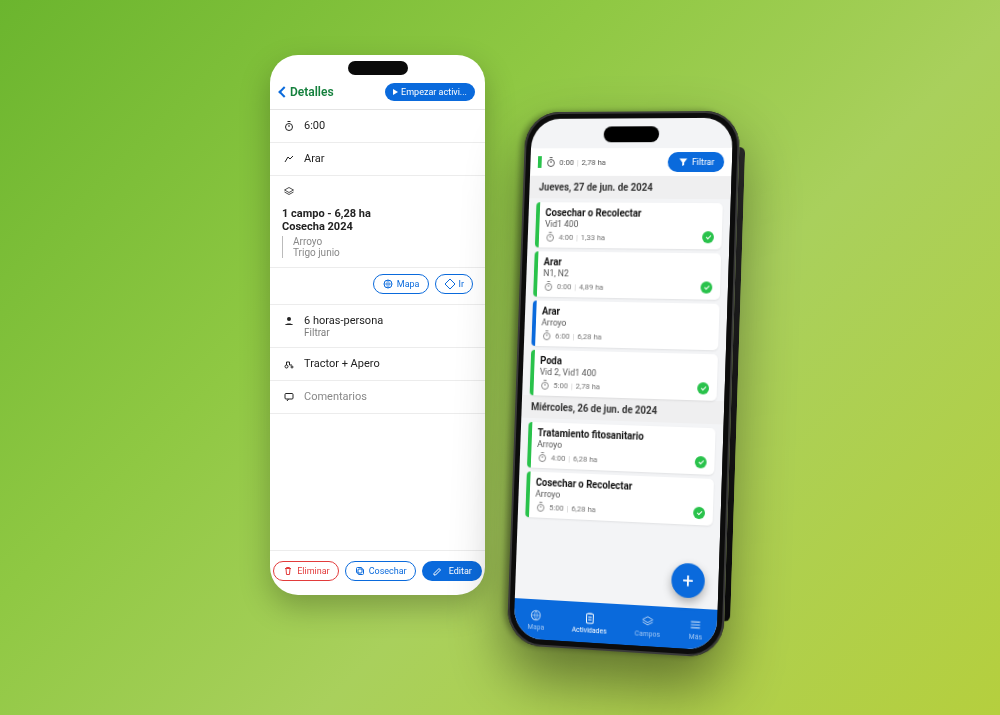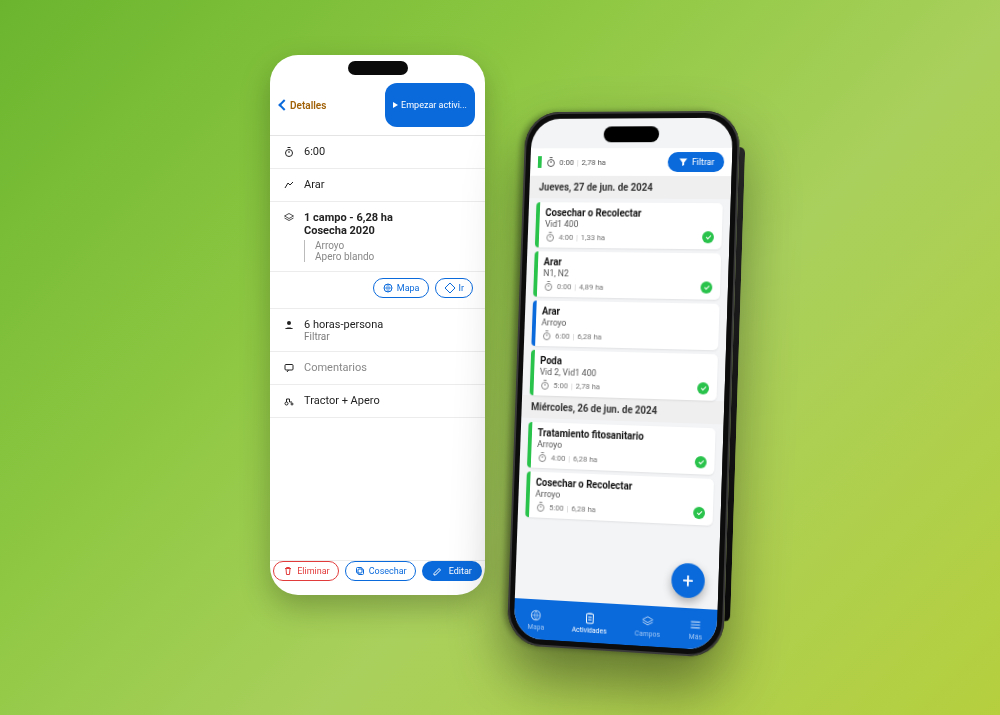--- a/index.html
+++ b/index.html
@@ -32,27 +32,27 @@
     background: #0a0a0a;
     border-radius: 10px;
   }
   .phone1-header {
     display: flex;
     align-items: center;
     justify-content: space-between;
     padding: 28px 10px 8px 10px;
     border-bottom: 1px solid #e4e4e4;
   }
-  .back-group { display: flex; align-items: center; gap: 2px; color: #a16207; font-size: 10px; font-weight: 600; }
+  .back-group { display: flex; align-items: center; gap: 2px; color: #15803d; font-size: 12px; font-weight: 600; }
   .back-chevron { width: 8px; height: 8px; border-left: 2px solid #0a6adc; border-bottom: 2px solid #0a6adc; transform: rotate(45deg); }
   .start-btn {
     background: #0a6adc;
     color: #fff;
     font-size: 9px;
-    padding: 17px 8px;
+    padding: 4px 8px;
     border-radius: 12px;
     display: flex;
     align-items: center;
     gap: 3px;
   }
   .start-btn .tri { width: 0; height: 0; border-left: 5px solid #fff; border-top: 3px solid transparent; border-bottom: 3px solid transparent; }
 
   .detail-row {
     display: flex;
     align-items: flex-start;
@@ -90,20 +90,21 @@
     gap: 5px;
   }
   .bottom-actions {
     position: absolute;
     bottom: 14px;
     left: 0;
     right: 0;
     display: flex;
     gap: 6px;
     justify-content: center;
+    padding-top: 10px;
     border-top: 1px solid #ececec;
   }
 
   
   svg.mini { width: 12px; height: 12px; }
 
   
   .phone2-wrap {
     position: absolute;
     left: 510px;
@@ -290,33 +291,33 @@
   <div class="detail-row">
     <span class="ico">
       <svg class="mini" viewBox="0 0 24 24">
           <path d="M4 18l6-10 4 4 6-6" stroke="#222" stroke-width="2" fill="none"></path>
         </svg>
     </span>
     <span class="txt">Arar</span>
   </div>
 
 
-  <div class="detail-row" style="flex-direction:row;">
+  <div class="detail-row" style="flex-direction:column;">
     <span class="ico">
       <svg class="mini" viewBox="0 0 24 24">
           <path d="M12 3l9 5-9 5-9-5 9-5z" stroke="#222" stroke-width="1.6" fill="none"></path>
           <path d="M3 12l9 5 9-5" stroke="#222" stroke-width="1.6" fill="none"></path>
         </svg>
     </span>
     <span class="txt">
       <div style="font-weight:700">1 campo - 6,28 ha</div>
-      <div style="font-weight:700">Cosecha 2020</div>
+      <div style="font-weight:700">Cosecha 2024</div>
       <div class="field-sub">
         <div>Arroyo</div>
-        <div>Apero blando</div>
+        <div>Trigo junio</div>
       </div>
     </span>
   </div>
 
   <div class="map-btns">
     <span class="pill-outline">
       <svg class="mini" viewBox="0 0 24 24">
           <circle cx="12" cy="12" r="8" stroke="#0a6adc" stroke-width="2" fill="none"></circle>
           <path d="M4 12h16M12 4c3 3 3 13 0 16M12 4c-3 3-3 13 0 16" stroke="#0a6adc" stroke-width="1.4" fill="none"></path>
         </svg>
@@ -339,36 +340,36 @@
     </span>
     <span class="txt">
       <div style="font-weight:400">6 horas-persona</div>
       <div class="faint" style="font-size:10px;color:#666">Filtrar</div>
     </span>
   </div>
 
   <div class="detail-row">
     <span class="ico">
       <svg class="mini" viewBox="0 0 24 24">
-          <rect x="4" y="5" width="16" height="11" rx="2" stroke="#222" stroke-width="2" fill="none"></rect>
-          <path d="M8 20l3-4" stroke="#222" stroke-width="2"></path>
-        </svg>
-    </span>
-    <span class="txt" style="color:#888">Comentarios</span>
-  </div>
-
-  <div class="detail-row">
-    <span class="ico">
-      <svg class="mini" viewBox="0 0 24 24">
           <circle cx="7" cy="17" r="3" stroke="#222" stroke-width="2" fill="none"></circle>
           <circle cx="18" cy="18" r="2" stroke="#222" stroke-width="2" fill="none"></circle>
           <path d="M7 14V8h6v6h5" stroke="#222" stroke-width="2" fill="none"></path>
         </svg>
     </span>
     <span class="txt">Tractor + Apero</span>
+  </div>
+
+  <div class="detail-row">
+    <span class="ico">
+      <svg class="mini" viewBox="0 0 24 24">
+          <rect x="4" y="5" width="16" height="11" rx="2" stroke="#222" stroke-width="2" fill="none"></rect>
+          <path d="M8 20l3-4" stroke="#222" stroke-width="2"></path>
+        </svg>
+    </span>
+    <span class="txt" style="color:#888">Comentarios</span>
   </div>
 
   <div class="bottom-actions">
     <span class="pill-outline red">
       <svg class="mini" viewBox="0 0 24 24">
           <path d="M6 7h12M9 7V5h6v2M8 7l1 12h6l1-12" stroke="#e23b3b" stroke-width="2" fill="none"></path>
         </svg>
       <span>Eliminar</span>
     </span>
     <span class="pill-outline">

